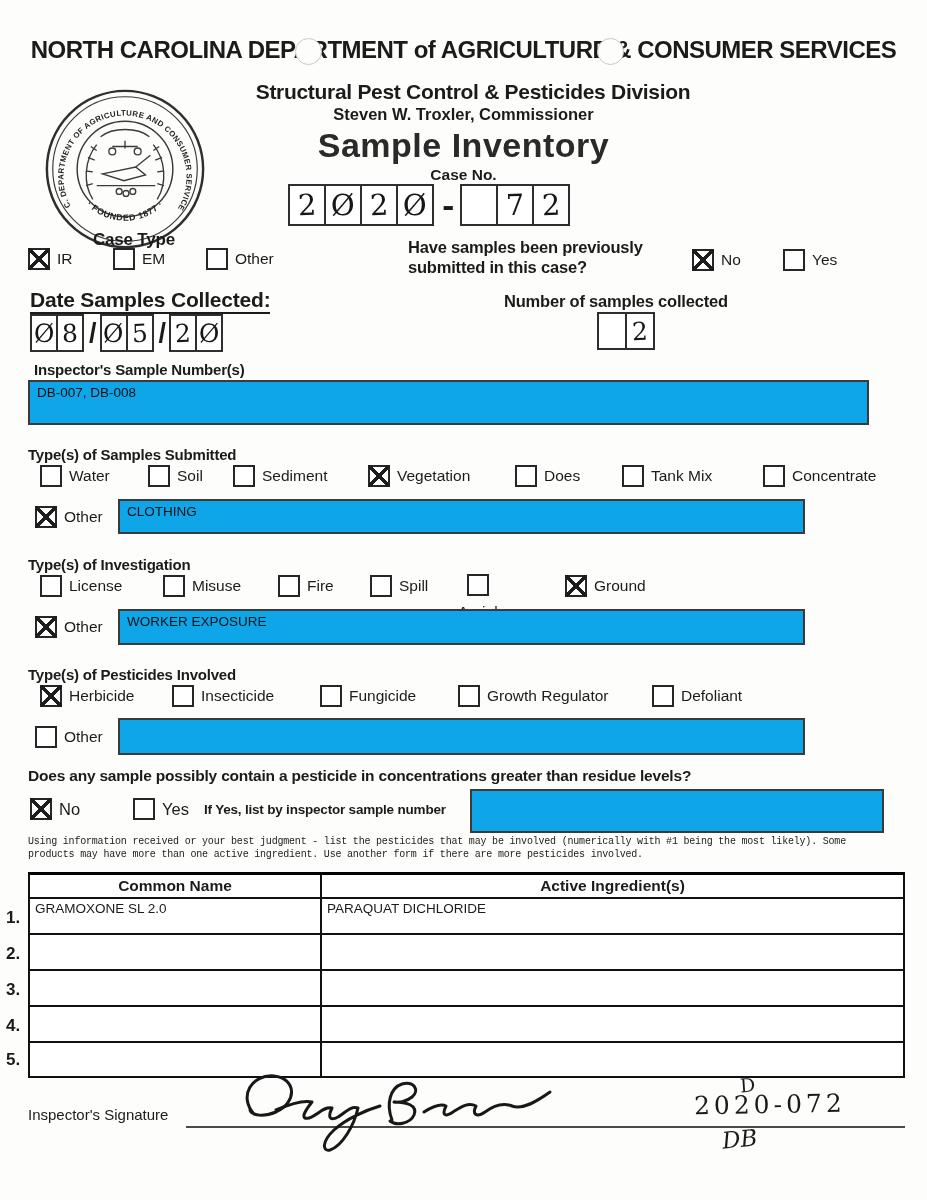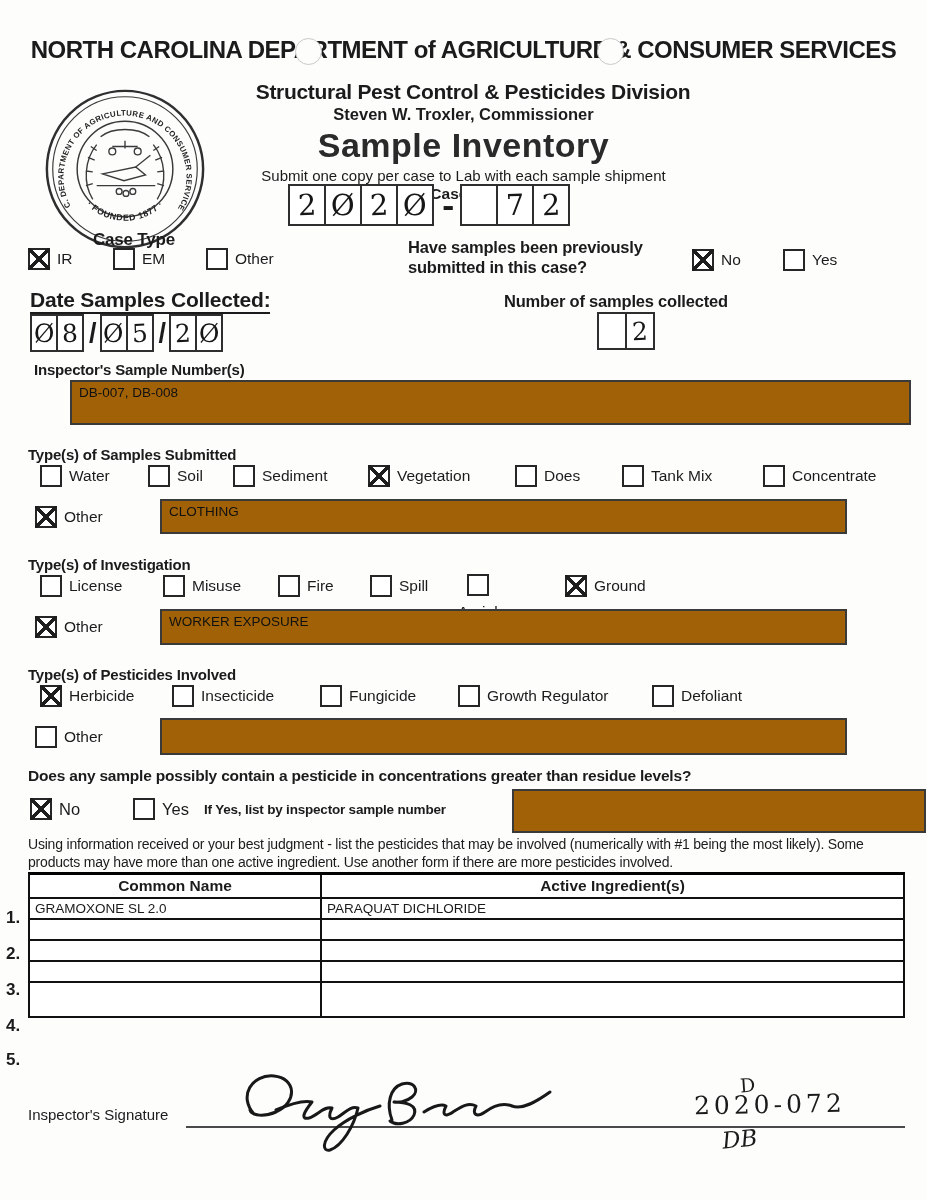--- a/index.html
+++ b/index.html
@@ -47,33 +47,33 @@
   .cb.checked::before {
     content:""; position:absolute; left:-2px; top:-2px; right:-2px; bottom:-2px;
     background:
       linear-gradient(to bottom right, transparent 45%, #1d1d1d 45%, #1d1d1d 55%, transparent 55%),
       linear-gradient(to bottom left,  transparent 45%, #1d1d1d 45%, #1d1d1d 55%, transparent 55%);
   }
   .opt { position:absolute; display:flex; align-items:center; gap:7px; font-size:15.5px; height:24px; }
 
   .seclabel { position:absolute; font-weight:bold; font-size:15px; letter-spacing:-0.2px; white-space:nowrap; }
   .field {
-    position:absolute; border:2px solid #3a3a3a; background:#a16207;
-    font-size:13.5px; padding:3px 7px; color:#111;margin-left:42px;
+    position:absolute; border:2px solid #3a3a3a; background:#0ea5e9;
+    font-size:13.5px; padding:3px 7px; color:#111;
   }
   .qbold { position:absolute; font-weight:bold; letter-spacing:-0.2px; }
-  .note { position:absolute; font-size:14px; line-height:1.3; letter-spacing:-0.2px; }
+  .note { position:absolute; font-size:10px; line-height:1.3; letter-spacing:-0.2px;font-family:Liberation Mono, monospace; }
 
   
   .ptable { position:absolute; left:28px; top:872px; width:877px; background:#fff;
     border:2px solid #111; border-top:3px solid #000; }
   .trow { display:flex; border-top:2px solid #111; }
   .trow:first-child { border-top:none; }
   .thead { height:22px; font-weight:bold; font-size:15.5px; }
-  .tbody-row { height:21px; }
+  .tbody-row { height:36px; }
   .tbody-row.last { height:35px; }
   .tc-left { width:292px; border-right:2px solid #111; }
   .tc-right { flex:1; }
   .tc-center { display:flex; align-items:center; justify-content:center; }
   .tc-val { font-size:13.5px; padding:2px 5px; }
   .rownum { position:absolute; left:6px; font-weight:bold; font-size:17px; }
 
   .sigline { position:absolute; border-top:2px solid #4a4a4a; }
   .siglabel { position:absolute; font-size:15px; }
 
@@ -87,21 +87,20 @@
 </head>
 <body>
 
 <div class="page">
 
   <div class="hdr">
     <div class="hdr-agency">NORTH CAROLINA DEPARTMENT of AGRICULTURE &amp; CONSUMER SERVICES</div>
     <div class="hdr-division">Structural Pest Control &amp; Pesticides Division</div>
     <div class="hdr-comm">Steven W. Troxler, Commissioner</div>
     <div class="hdr-title">Sample Inventory</div>
-    <div class="hdr-instr">Submit one copy per case to Lab with each sample shipment</div>
     <div class="hdr-caseno">Case No.</div>
   </div>
 
   <div class="punch" style="left:295px;"></div>
   <div class="punch" style="left:597px;"></div>
 
   <svg class="abs" style="left:42px; top:86px;" width="166" height="166" viewBox="0 0 170 170">
     <circle cx="85" cy="85" r="80" fill="none" stroke="#2f2f2f" stroke-width="2.5"></circle>
     <circle cx="85" cy="85" r="74" fill="none" stroke="#3a3a3a" stroke-width="1.2"></circle>
     <circle cx="85" cy="85" r="49" fill="none" stroke="#3a3a3a" stroke-width="1.5"></circle>

